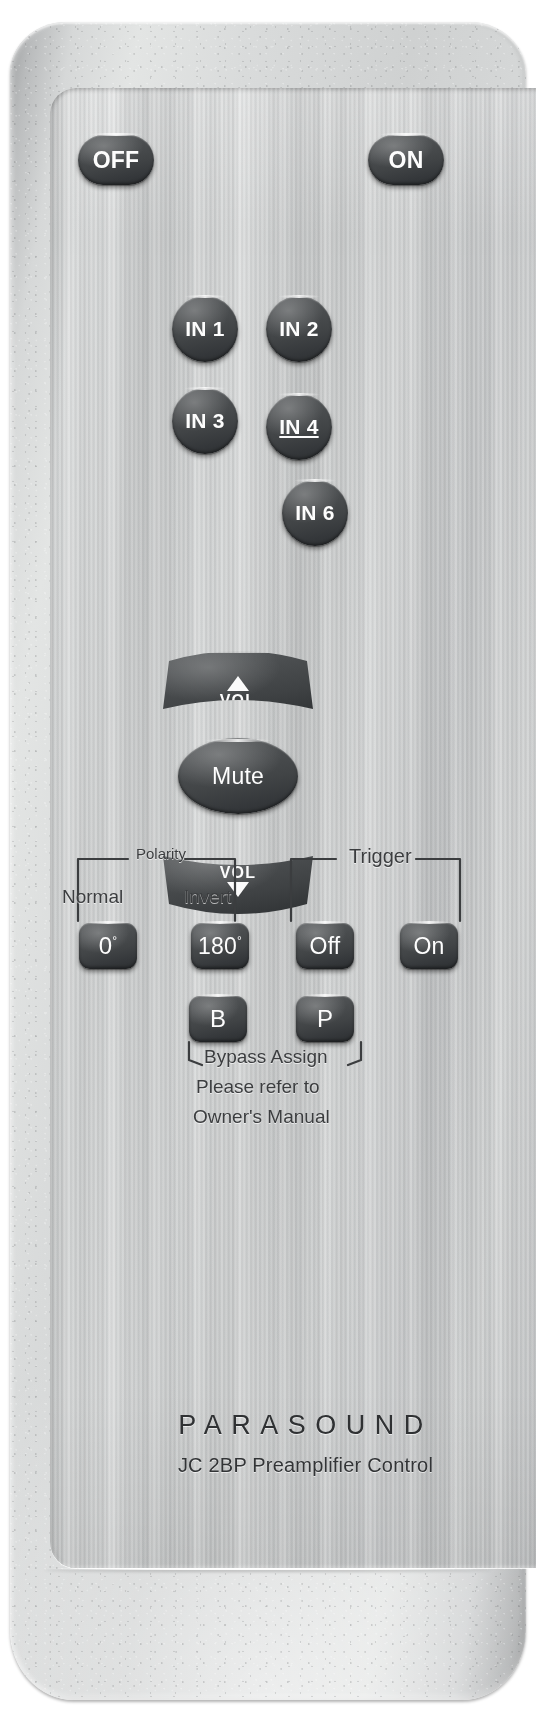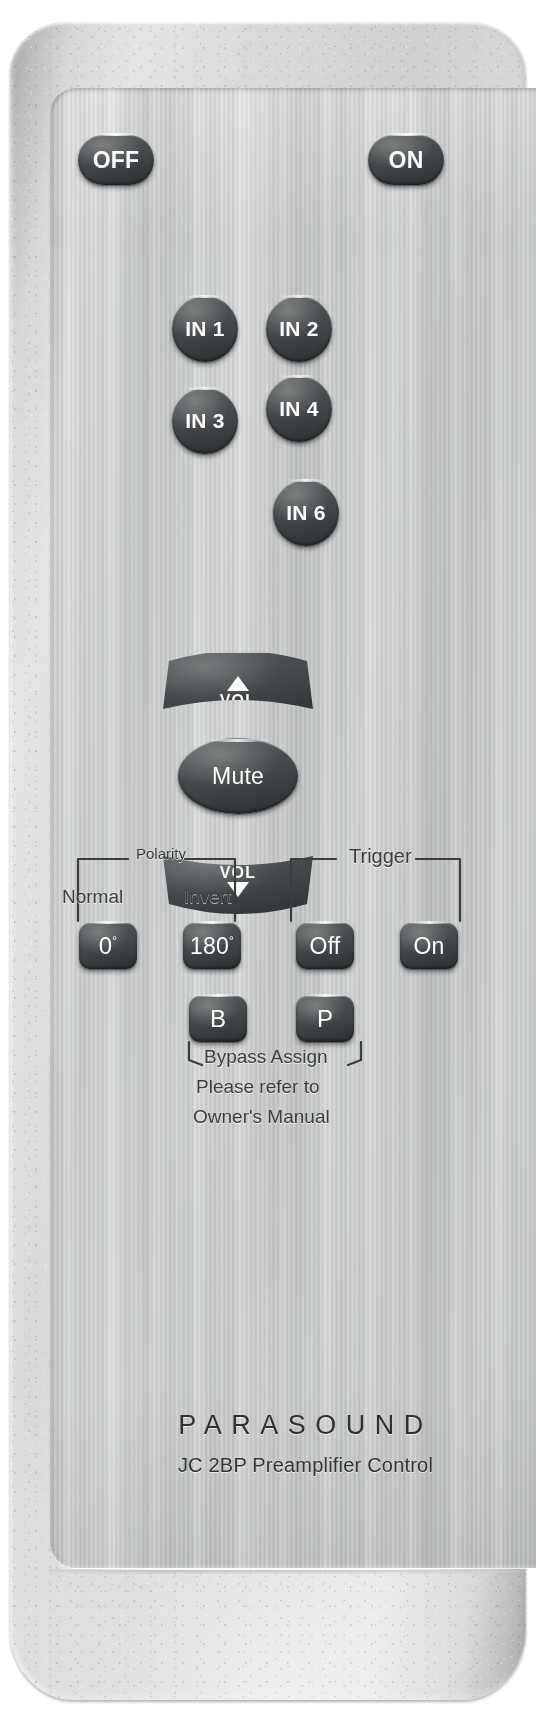--- a/index.html
+++ b/index.html
@@ -160,23 +160,23 @@
   
   .key-round {
     width: 66px; height: 66px;
     border-radius: 50%;
     font-size: 21px; font-weight: 700;
   }
   .key-round::after { left: 18%; right: 18%; top: -1px; }
   #key-in1 { left: 122px; top: 208px; }
   #key-in2 { left: 216px; top: 208px; }
   #key-in3 { left: 122px; top: 300px; }
-  #key-in4 { left: 216px; top: 288px; }
+  #key-in4 { left: 216px; top: 306px; text-decoration: underline; }
   #key-in5 { left: 122px; top: 392px; }
-  #key-in6 { left: 223px; top: 392px; justify-content: center; }
+  #key-in6 { left: 232px; top: 392px; justify-content: center; }
 
   
   #key-mute {
     left: 128px; top: 650px;
     width: 120px; height: 76px;
     border-radius: 50%;
     font-size: 23px; font-weight: 500;
   }
   #key-mute::after { left: 22%; right: 22%; top: 1px; }
 
@@ -217,21 +217,21 @@
   #key-vol-dn  { padding-bottom: 6px; }
 
   
   .key-sq {
     width: 58px; height: 46px;
     border-radius: 11px;
     font-size: 24px; font-weight: 500;
   }
   .key-sq::after { left: 12%; right: 12%; }
   #key-pol-0    { left: 29px;  top: 835px; }
-  #key-pol-180  { left: 133px; top: 835px; }
+  #key-pol-180  { left: 141px; top: 835px; }
   #key-trg-off  { left: 246px; top: 835px; }
   #key-trg-on   { left: 350px; top: 835px; }
   #key-bypass-b { left: 139px; top: 908px; }
   #key-bypass-p { left: 246px; top: 908px; }
   #key-pol-180 .key-txt { font-size: 23px; }
   #key-trg-off .key-txt, #key-trg-on .key-txt { font-size: 23px; }
   .deg { font-size: 12px; vertical-align: super; line-height: 0; }
 
   
   .etch {

